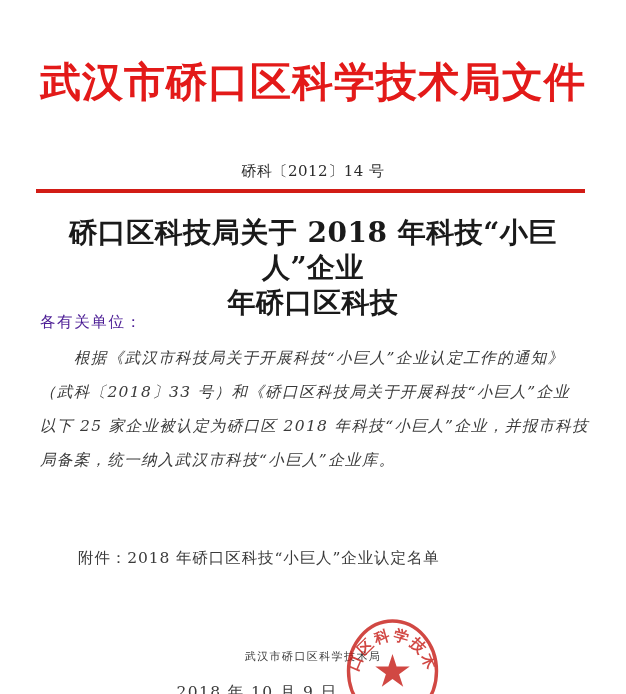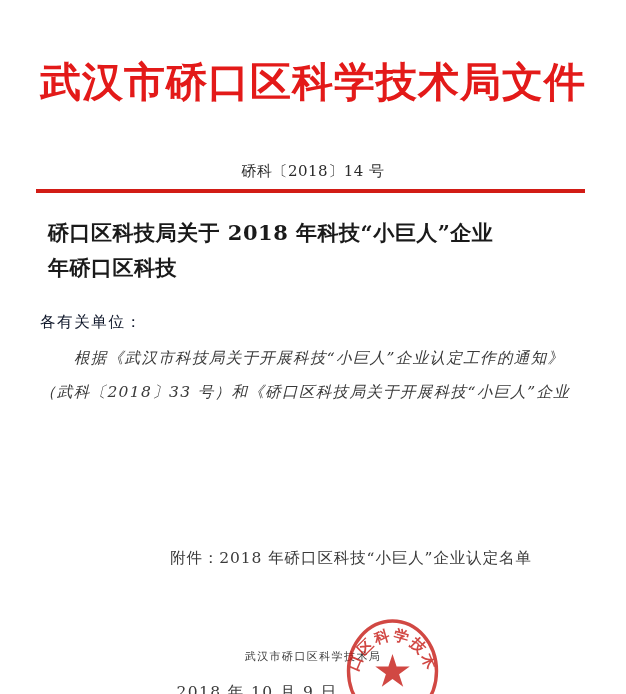--- a/index.html
+++ b/index.html
@@ -57,39 +57,40 @@
     height: 4px;
     background: #d21c16;
   }
 
   
   .doc-title {
     position: absolute;
     left: 48px;
     top: 167px;
     width: 530px;
+    text-align: center;
     font-family: "DejaVu Serif", "Liberation Serif", serif;
     font-weight: bold;
-    font-size: 21px;
+    font-size: 28px;
     line-height: 35px;
     color: #1a1a1a;
     letter-spacing: 0.5px;
   }
   .doc-title .tl {
     display: block;
   }
 
   
   .salutation {
     position: absolute;
     left: 40px;
     top: 261px;
     font-size: 15.5px;
     line-height: 26px;
-    color: #0f172a;
+    color: #4c1d95;
     letter-spacing: 1.6px;
   }
 
   .body-block {
     position: absolute;
     left: 40px;
     top: 293px;
     width: 552px;
     font-size: 15.5px;
     line-height: 34px;
@@ -103,30 +104,29 @@
   }
   .body-block .bl.indent {
     text-indent: 34px;
   }
   .body-block .bl.just {
     letter-spacing: 1.35px;
   }
 
   .attachment {
     position: absolute;
-    left: 56px;
+    left: 40px;
     top: 497px;
     width: 552px;
     font-size: 15.5px;
     line-height: 26px;
     color: #3a3a3a;
     text-indent: 38px;
     letter-spacing: 0.9px;
     white-space: nowrap;
-    text-align: center;
   }
 
   
   .signer {
     position: absolute;
     left: 0;
     top: 597px;
     width: 626px;
     text-align: center;
     padding-right: 0px;
@@ -163,34 +163,36 @@
     height: 100%;
   }
 </style>
 </head>
 <body>
 
 <div class="page">
 
   <div class="masthead">武汉市硚口区科学技术局文件</div>
 
-  <div class="doc-number">硚科〔2018〕14 号</div>
+  <div class="doc-number">硚科〔2012〕14 号</div>
 
   <div class="red-rule"></div>
 
   <div class="doc-title">
     <span class="tl">硚口区科技局关于 2018 年科技“小巨人”企业</span>
     <span class="tl">年硚口区科技</span>
   </div>
 
   <div class="salutation">各有关单位：</div>
 
   <div class="body-block">
     <span class="bl indent just">根据《武汉市科技局关于开展科技“小巨人”企业认定工作的通知》</span>
     <span class="bl just">（武科〔2018〕33 号）和《硚口区科技局关于开展科技“小巨人”企业</span>
+    <span class="bl just">以下 25 家企业被认定为硚口区 2018 年科技“小巨人”企业，并报市科技</span>
+    <span class="bl just">局备案，统一纳入武汉市科技“小巨人”企业库。</span>
   </div>
 
   <div class="attachment">附件：2018 年硚口区科技“小巨人”企业认定名单</div>
 
   <div class="signer">武汉市硚口区科学技术局</div>
 
   <div class="sign-date">2018 年 10 月 9 日</div>
 
   <div class="seal">
     <svg viewBox="0 0 97 110" xmlns="http://www.w3.org/2000/svg">

